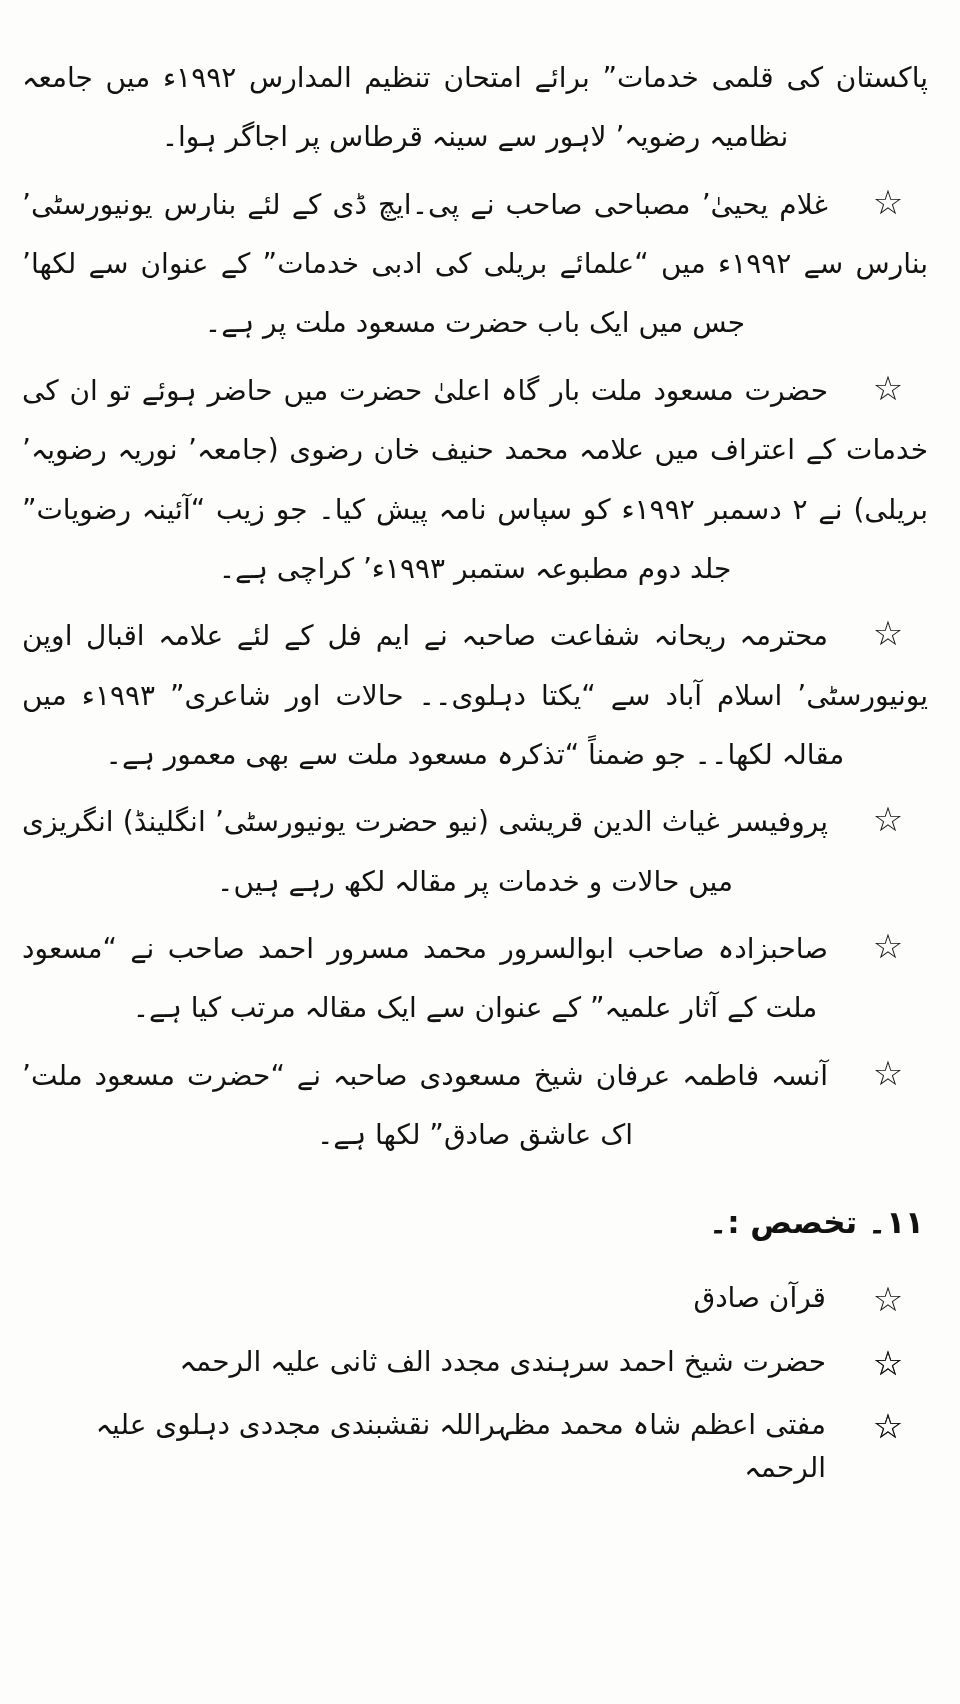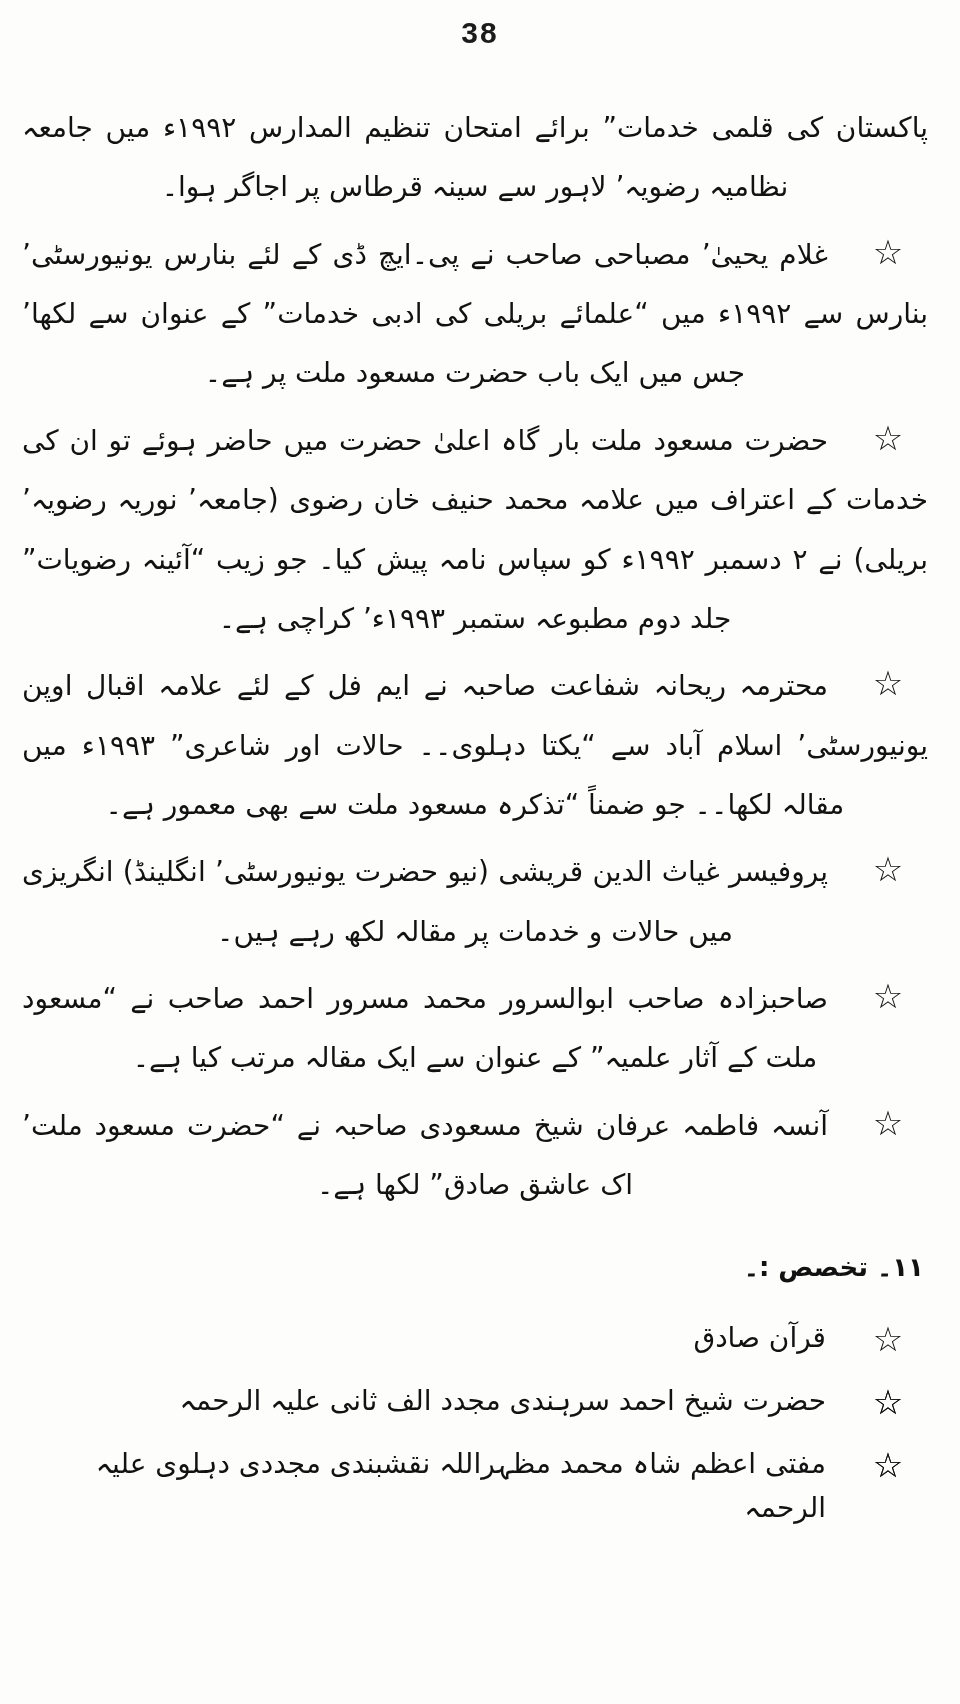--- a/index.html
+++ b/index.html
@@ -56,21 +56,21 @@
     top: 4px;
     width: 48px;
     text-align: center;
     font-size: 34px;
     line-height: 1.4;
     color: #111;
     text-indent: 0;
   }
 
   .section-heading {
-    font-size: 26px;
+    font-size: 31px;
     font-weight: 700;
     text-align: right;
     margin: 26px 4px 20px 0;
     letter-spacing: 0.5px;
   }
 
   .list-item {
     position: relative;
     padding-right: 102px;
     text-align: right;
@@ -79,21 +79,20 @@
     font-size: 28px;
   }
 
   .list-item .star { top: 0; }
 </style>
 </head>
 <body>
 
 <div class="page">
 
-  <div class="page-number">38</div>
 
   <div class="content">
 
     <p class="para intro">پاکستان کی قلمی خدمات” برائے امتحان تنظیم المدارس ۱۹۹۲ء میں جامعہ نظامیہ رضویہ’ لاہور سے سینہ قرطاس پر اجاگر ہوا۔</p>
 
     <div class="bullet-item">
       <span class="star">☆</span>
       <p class="para">غلام یحییٰ’ مصباحی صاحب نے پی۔ایچ ڈی کے لئے بنارس یونیورسٹی’ بنارس سے ۱۹۹۲ء میں “علمائے بریلی کی ادبی خدمات” کے عنوان سے لکھا’ جس میں ایک باب حضرت مسعود ملت پر ہے۔</p>
     </div>
 

